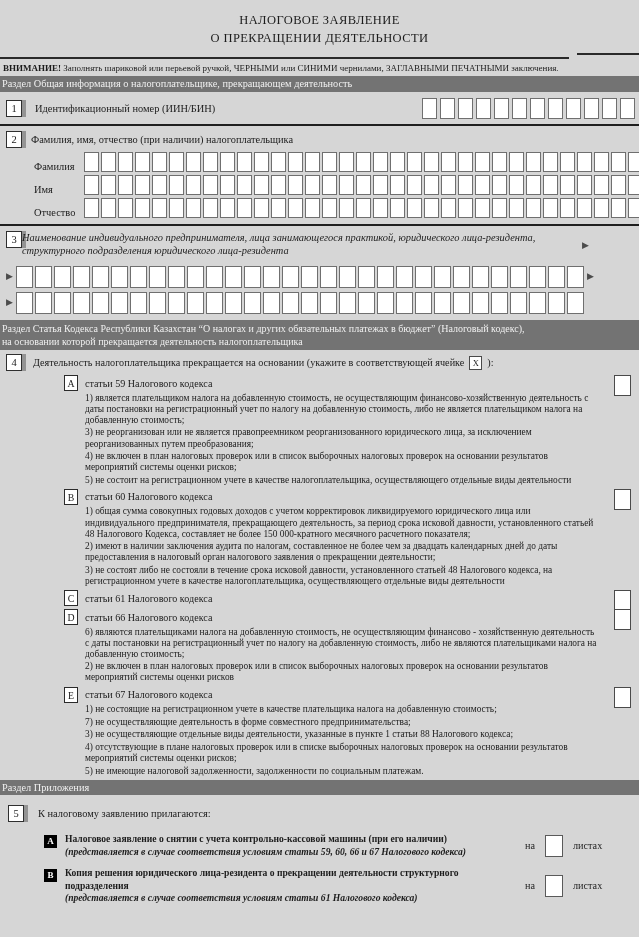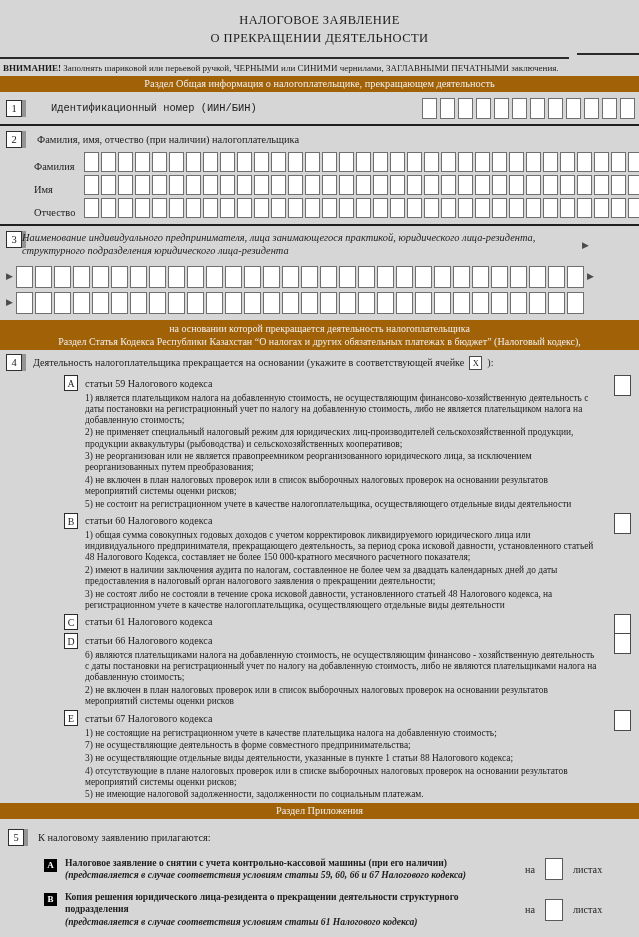--- a/index.html
+++ b/index.html
@@ -9,21 +9,21 @@
 
   .title-block { padding-top:11px; text-align:center; font-size:12.5px; line-height:1.45; letter-spacing:0.4px; }
 
   .rule-row { position:relative; height:9px; margin-top:5px; }
   .rule-main { position:absolute; left:0; right:70px; top:5px; border-top:2px solid #2a2a2a; }
   .rule-short { position:absolute; right:0; width:62px; top:1px; border-top:2px solid #2a2a2a; }
 
   .warning { font-size:9px; padding:2px 3px 3px 3px; white-space:nowrap; }
   .warning b { font-weight:bold; }
 
-  .bar { background:#a16207; color:#f0f0f0; text-align:center; font-size:10.3px; line-height:1.32; padding:1px 2px; }
+  .bar { background:#737373; color:#f0f0f0; font-size:10.3px; line-height:1.32; padding:1px 2px; }
 
   .row-flex { display:flex; align-items:center; }
 
   .num-badge { width:16px; height:17px; background:#fff; border:1px solid #2f2f2f; box-shadow:4px 0 0 #949494; font-size:10.5px; text-align:center; line-height:16px; flex:0 0 16px; }
 
   .sec { padding:5px 4px 6px 6px; }
   .divider { border-top:2px solid #1f1f1f; }
 
   .item-label { font-size:10.4px; line-height:1.25; }
 
@@ -77,21 +77,21 @@
 
   <div class="warning">
     <b>ВНИМАНИЕ!</b>
     <span>Заполнять шариковой или перьевой ручкой, ЧЕРНЫМИ или СИНИМИ чернилами, ЗАГЛАВНЫМИ ПЕЧАТНЫМИ заключения.</span>
   </div>
 
   <div class="bar">Раздел Общая информация о налогоплательщике, прекращающем деятельность</div>
 
   <div class="sec row-flex" style="padding:6px 4px 5px 6px;">
     <div class="num-badge">1</div>
-    <div class="item-label" style="margin-left:29px;font-family:Liberation Mono, monospace;">Идентификационный номер (ИИН/БИН)</div>
+    <div class="item-label" style="margin-left:13px;">Идентификационный номер (ИИН/БИН)</div>
     <div style="flex:1"></div>
     <div class="cells cells-iin">
         <div class="cell"></div>
         <div class="cell"></div>
         <div class="cell"></div>
         <div class="cell"></div>
         <div class="cell"></div>
         <div class="cell"></div>
         <div class="cell"></div>
         <div class="cell"></div>
@@ -100,21 +100,21 @@
         <div class="cell"></div>
         <div class="cell"></div>
       </div>
   </div>
 
   <div class="divider"></div>
 
   <div class="sec">
     <div class="row-flex">
       <div class="num-badge">2</div>
-      <div class="item-label" style="margin-left:15px;text-align:center;">Фамилия, имя, отчество (при наличии) налогоплательщика</div>
+      <div class="item-label" style="margin-left:9px;text-align:center;">Фамилия, имя, отчество (при наличии) налогоплательщика</div>
     </div>
     <div style="margin-left:28px; margin-top:4px;">
       <div class="fio-row">
         <div class="fio-label">Фамилия</div>
         <div class="cells">
             <div class="cell"></div>
             <div class="cell"></div>
             <div class="cell"></div>
             <div class="cell"></div>
             <div class="cell"></div>
@@ -302,40 +302,39 @@
           <div class="cell"></div>
           <div class="cell"></div>
           <div class="cell"></div>
           <div class="cell"></div>
           <div class="cell"></div>
         </div>
     </div>
   </div>
 
   <div class="bar bar-two">
+    <div>Раздел Статья Кодекса Республики Казахстан “О налогах и других обязательных платежах в бюджет” (Налоговый кодекс),</div>
     <div>на основании которой прекращается деятельность налогоплательщика</div>
-    <div>Раздел Статья Кодекса Республики Казахстан “О налогах и других обязательных платежах в бюджет” (Налоговый кодекс),</div>
   </div>
 
   <div class="item4-intro">
     <div class="num-badge">4</div>
     <span style="margin-left:6px;">Деятельность налогоплательщика прекращается на основании (укажите в соответствующей ячейке</span>
     <span class="sample-cell">X</span>
     <span>):</span>
   </div>
 
   <div class="option">
     <div class="option-head">
       <div class="letter-box">A</div>
       <div>статьи 59 Налогового кодекса</div>
     </div>
     <div class="checkbox"></div>
     <div class="points">
         <div class="point">1) является плательщиком налога на добавленную стоимость, не осуществляющим финансово-хозяйственную деятельность с даты постановки на регистрационный учет по налогу на добавленную стоимость, либо не является плательщиком налога на добавленную стоимость;</div>
-        <div class="point">2) не применяет специальный налоговый режим для юридических лиц-производителей сельскохозяйственной продукции, продукции аквакультуры (рыбоводства) и сельскохозяйственных кооперативов;</div>
         <div class="point">3) не реорганизован или не является правопреемником реорганизованного юридического лица, за исключением реорганизованных путем преобразования;</div>
         <div class="point">4) не включен в план налоговых проверок или в список выборочных налоговых проверок на основании результатов мероприятий системы оценки рисков;</div>
         <div class="point">5) не состоит на регистрационном учете в качестве налогоплательщика, осуществляющего отдельные виды деятельности</div>
       </div>
   </div>
 
   <div class="option">
     <div class="option-head">
       <div class="letter-box">B</div>
       <div>статьи 60 Налогового кодекса</div>

